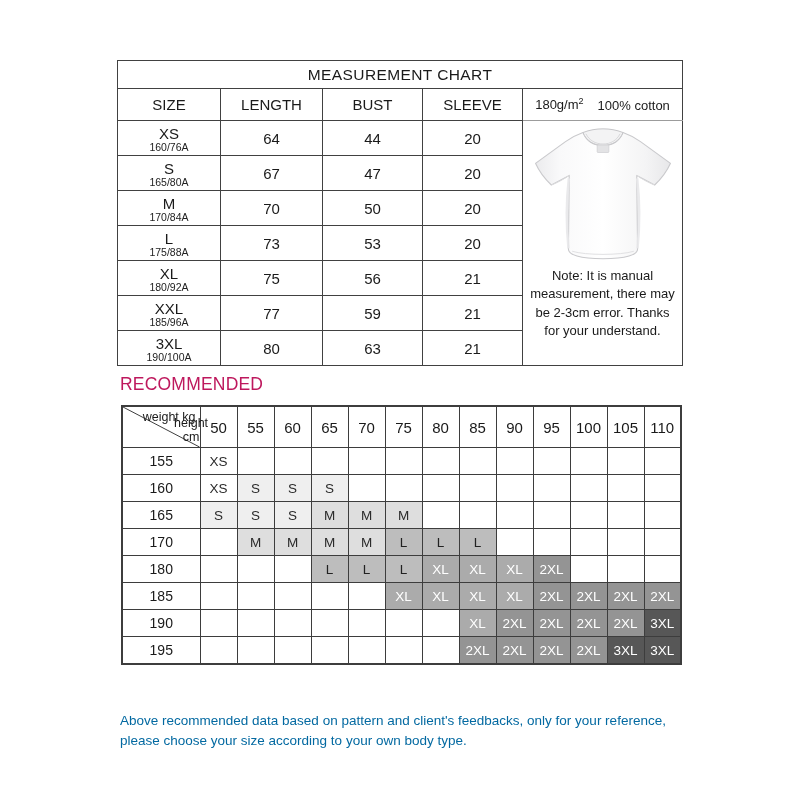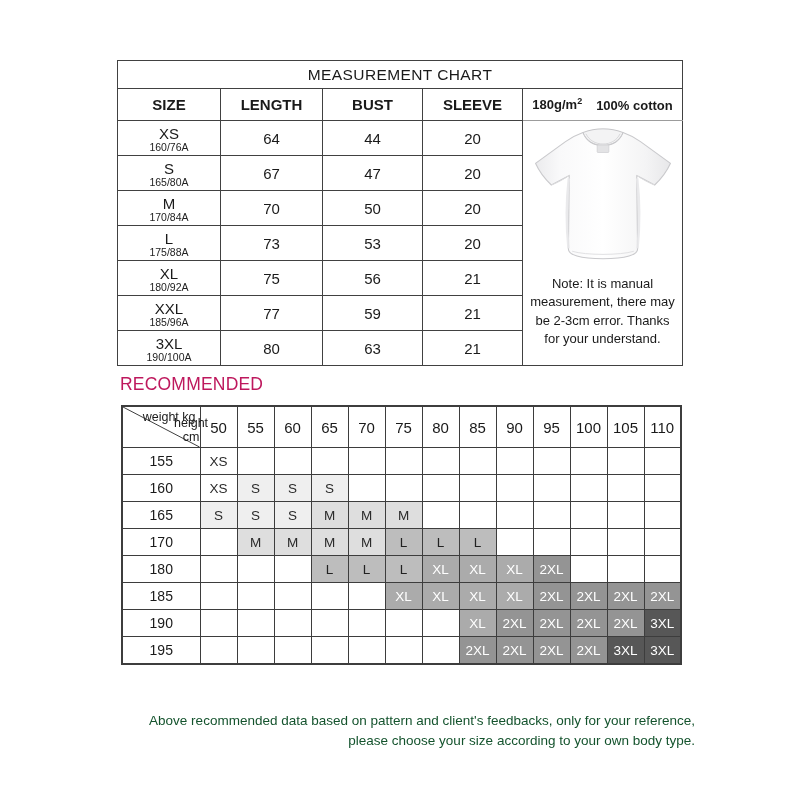--- a/index.html
+++ b/index.html
@@ -8,32 +8,32 @@
     font-family:"Liberation Sans", sans-serif; color:#1a1a1a; overflow:hidden;padding-left:11px;
   }
 
   
   table.mtab {
     position:absolute; left:117px; top:60px; width:565px;
     border-collapse:collapse; table-layout:fixed;
   }
   .mtab td, .mtab th { border:1px solid #414141; text-align:center; padding:0; }
   .mtab .titlerow td { height:27px; font-size:15.5px; letter-spacing:0.4px; }
-  .mtab .headrow th { height:31px; font-size:15px; font-weight:bold; }
+  .mtab .headrow th { height:31px; font-size:15px; font-weight:normal; }
   .mtab .bodyrow td { height:34px; font-size:15px; }
   .mtab .sizecell .sz { font-size:15px; line-height:15px; margin-top:2px; }
   .mtab .sizecell .spec { font-size:10.5px; line-height:12px; color:#222; }
   .mtab th.fabric { font-size:13px; border-bottom:1px solid #9c9c9c; }
   .mtab th.fabric sup { font-size:9px; }
   .mtab th.fabric .mat { margin-left:14px; }
   td.shirtcell { vertical-align:top; }
   .shirtwrap { display:flex; flex-direction:column; align-items:center; }
   .shirtwrap svg { margin-top:4px; }
   .note {
-    width:152px; margin-top:10px; font-size:13px; line-height:1.42;
+    width:152px; margin-top:2px; font-size:13px; line-height:1.42;
     text-align:center; color:#1a1a1a;
   }
 
   
   .reco-head {
     position:absolute; left:120px; top:374px;
     font-size:17.5px; letter-spacing:0.2px; color:#be185d;
   }
   table.xtab {
     position:absolute; left:121px; top:405px; width:561px;
@@ -45,21 +45,21 @@
   .xtab thead th { height:40px; font-size:15px; font-weight:normal; }
   .xtab tbody td { height:26px; font-size:13.5px; }
   .xtab td.hrow { font-size:14px; }
   th.diag { position:relative; }
   th.diag svg.dline { position:absolute; left:0; top:0; width:100%; height:100%; }
   th.diag .wk { position:absolute; top:3px; right:4px; font-size:12.5px; }
   th.diag .hc { position:absolute; bottom:3px; left:3px; font-size:12.5px;margin-left:48px; }
 
   .footnote {
     position:absolute; left:120px; top:711px; width:575px;
-    font-size:13.5px; line-height:1.5; color:#14532d; text-align:right;
+    font-size:13.5px; line-height:1.5; color:#0369a1; text-align:left;
   }
 </style>
 </head>
 <body>
 
 <div class="canvas">
 
   <table class="mtab">
     <colgroup>
       <col style="width:103px">

